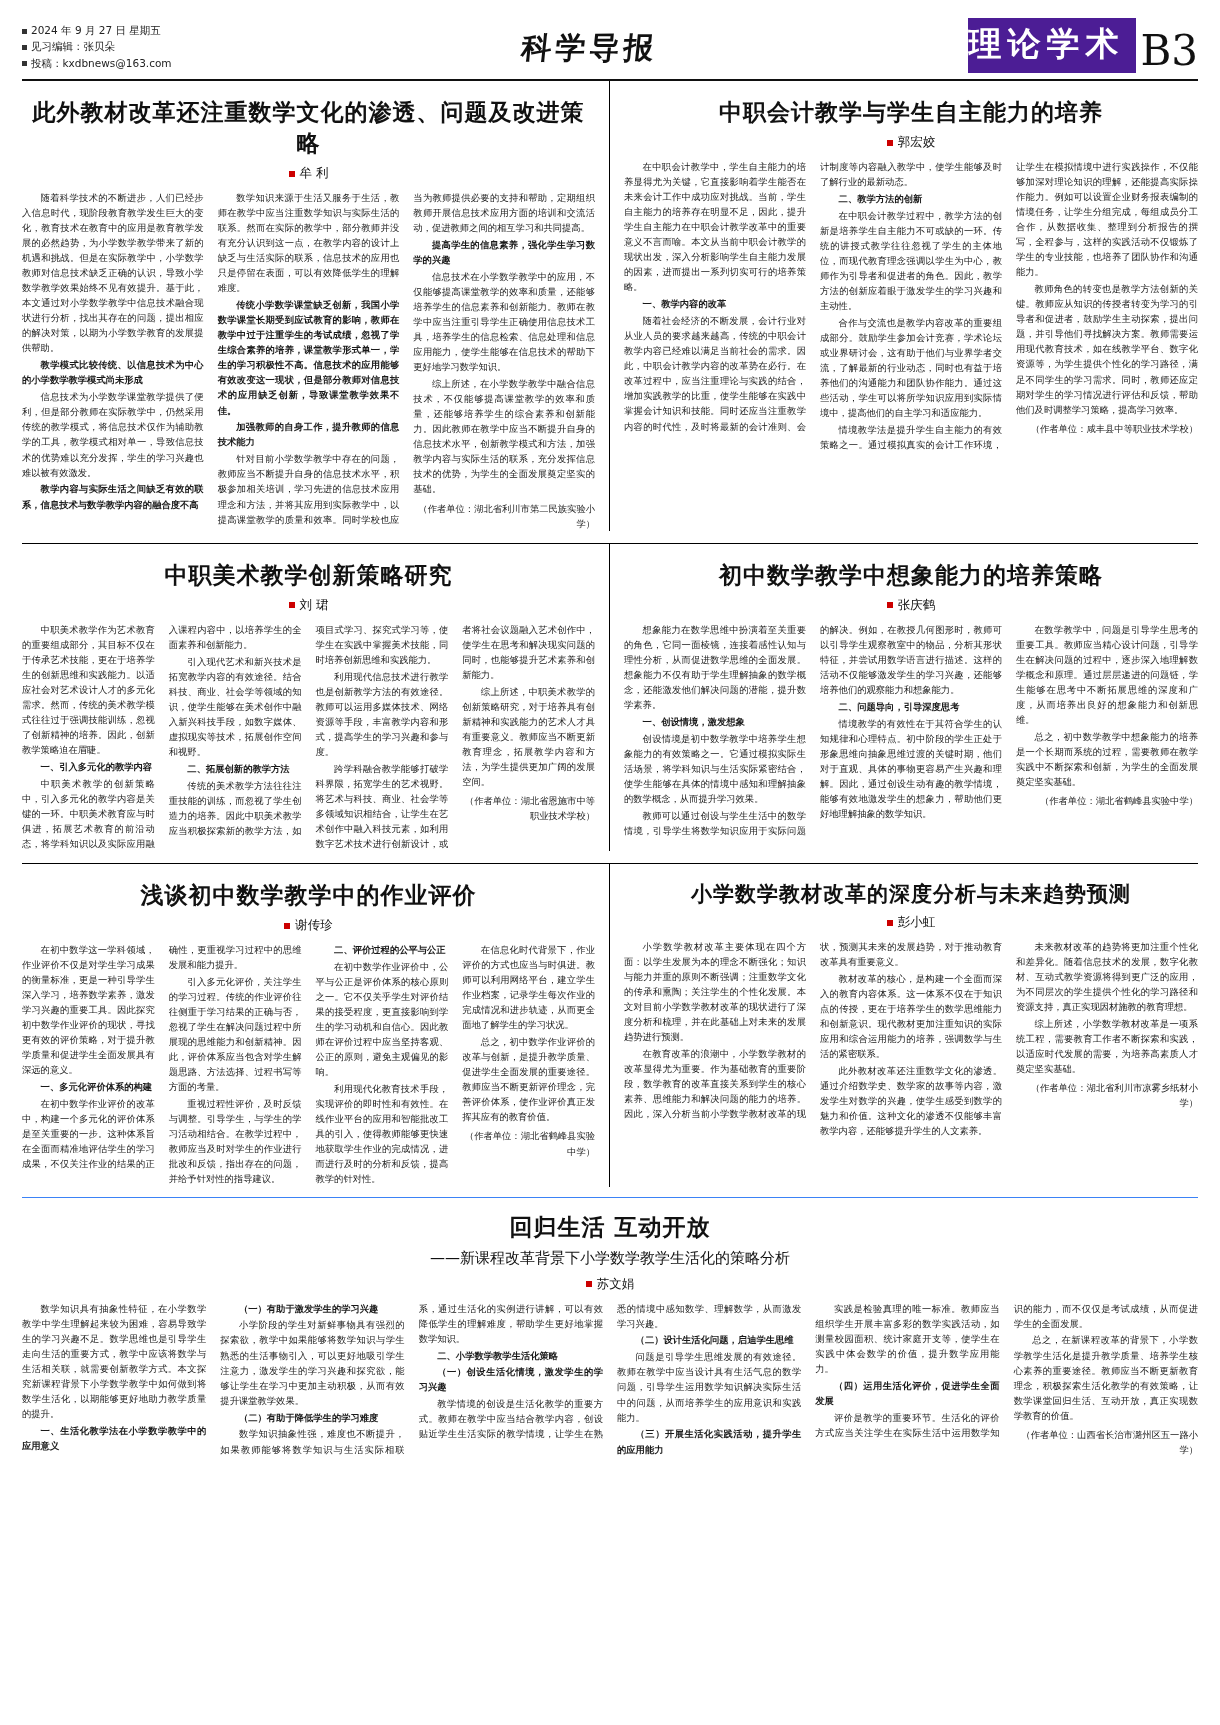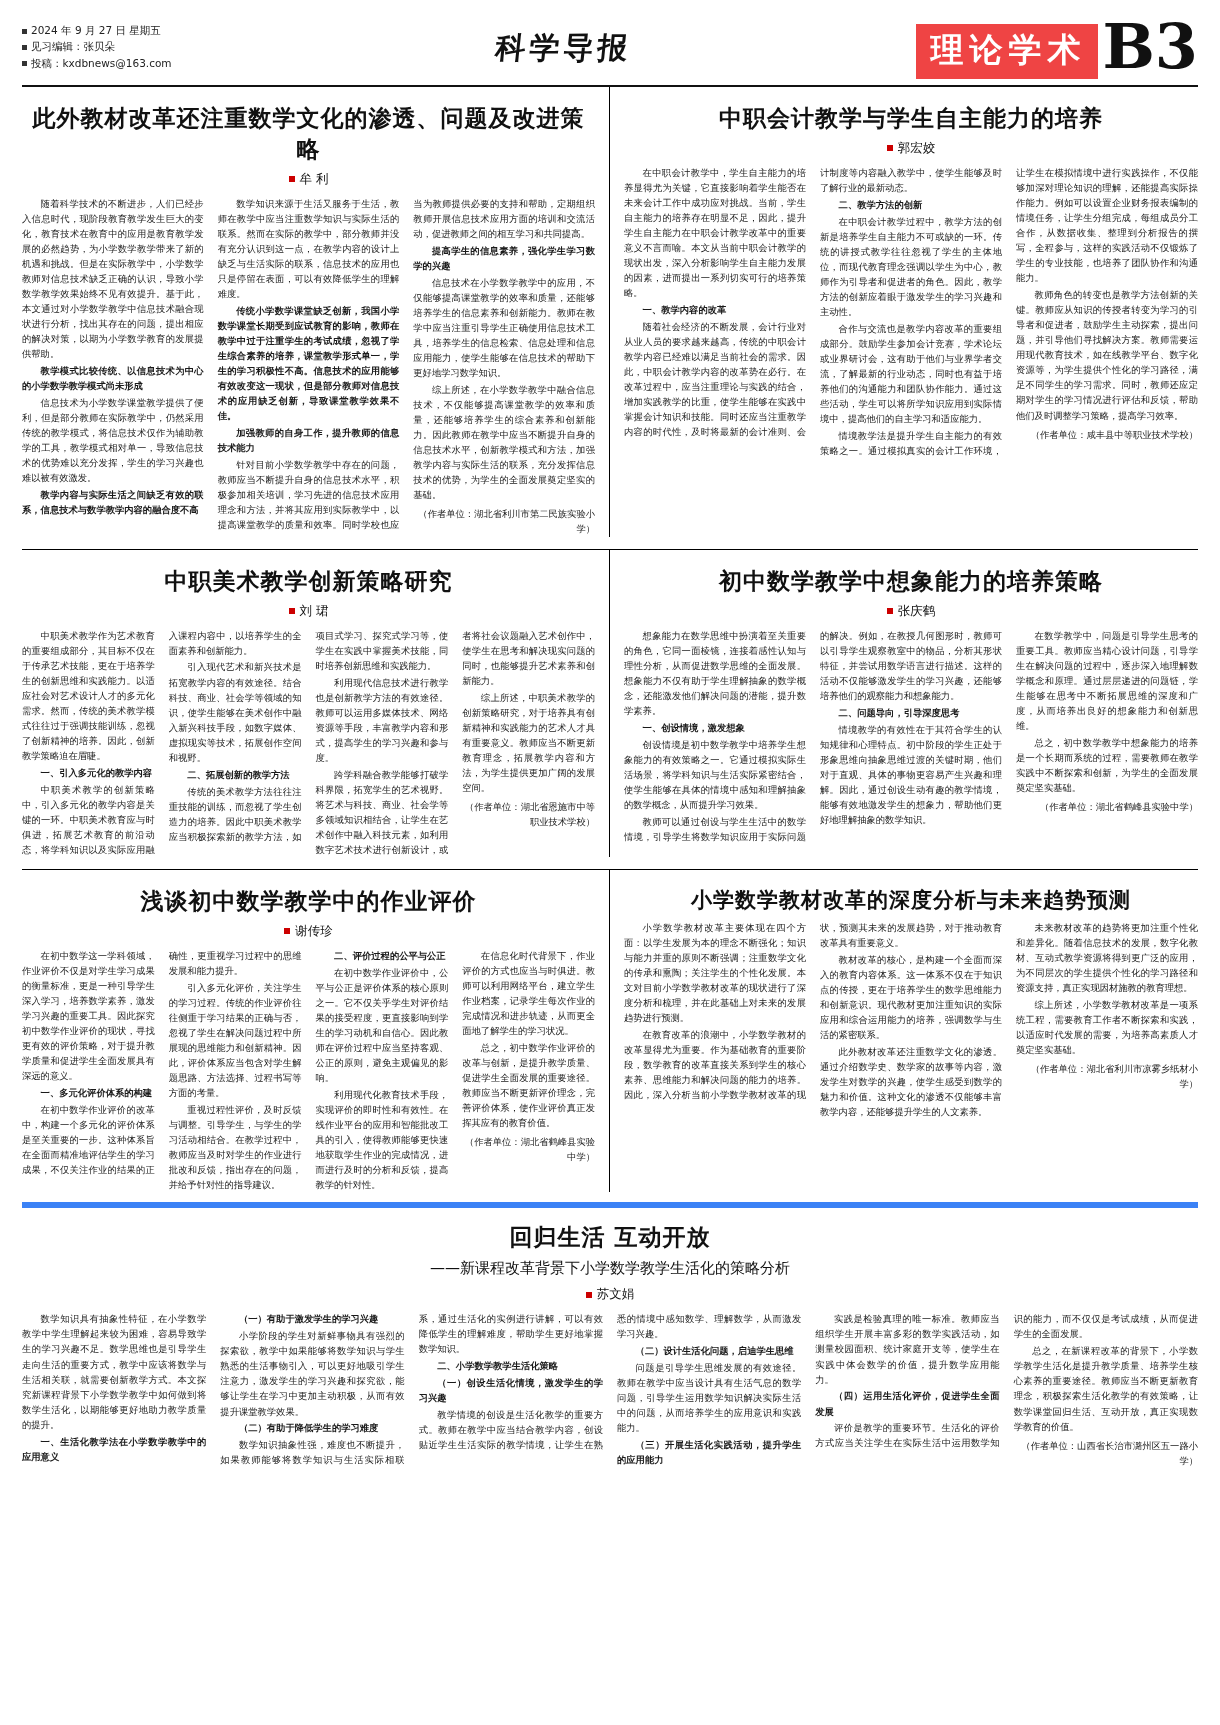--- a/index.html
+++ b/index.html
@@ -13,22 +13,22 @@
   }
   .page { width:1220px; height:1518px; padding:18px 22px 10px 22px; position:relative; }
 
   
   .masthead { display:flex; align-items:flex-start; justify-content:space-between; border-bottom:2px solid #111; padding-bottom:6px; }
   .mast-left { font-size:10.5px; line-height:1.55; color:#222; padding-top:4px; min-width:190px; }
   .mast-left div { white-space:nowrap; }
   .mast-left .sq { display:inline-block; width:5px; height:5px; background:#333; margin-right:4px; vertical-align:middle; }
   .mast-mid { font-family:"DejaVu Serif", serif; font-size:30px; font-weight:bold; letter-spacing:4px; color:#111; padding-top:10px; transform:skewX(-6deg); }
   .mast-right { display:flex; align-items:flex-end; gap:4px; }
-  .mast-badge { background:#ef4444; color:#fff; font-size:33px; font-weight:bold; letter-spacing:6px; padding:4px 12px 6px 14px; font-family:"DejaVu Serif", serif; }
-  .mast-b3 { font-size:62px; font-weight:bold; font-family:"DejaVu Serif", serif; line-height:0.95; padding-bottom:2px; }
+  .mast-badge { background:#4c1d95; color:#fff; font-size:33px; font-weight:bold; letter-spacing:6px; padding:4px 12px 6px 0; font-family:"DejaVu Serif", serif; }
+  .mast-b3 { font-size:42px; font-weight:normal; font-family:"DejaVu Serif", serif; line-height:0.95; padding-bottom:2px; }
 
   
   .cols2 { display:flex; gap:0; }
   .colhalf { width:50%; }
   .colhalf.left { padding-right:14px; border-right:1px solid #000; }
   .colhalf.right { padding-left:14px; }
 
   .arttitle { text-align:center; font-family:"DejaVu Serif", serif; font-weight:bold; font-size:23px; letter-spacing:1px; margin:16px 0 6px; }
   .arttitle.sm { font-size:21px; }
   .author { text-align:center; font-size:12.5px; margin-bottom:8px; }
@@ -37,21 +37,21 @@
 
   .body-cols { column-gap:14px; column-rule:none; font-size:9.3px; line-height:1.62; text-align:justify; color:#1a1a1a; }
   .body-cols p { margin:0 0 0.2em; text-indent:2em; }
   .body-cols p.h { font-weight:bold; text-indent:2em; }
   .body-cols p.sig { text-indent:0; text-align:right; font-weight:normal; margin-top:4px; }
   .c3 { column-count:3; }
   .c4 { column-count:4; }
   .c6 { column-count:6; }
 
   .divider-h { border-top:1px solid #000; margin:12px 0 0; }
-  .bottom-block { margin-top:10px; border-top:6px solid #3b82f6; padding-top:10px; }
+  .bottom-block { margin-top:10px; border-top:1px solid #3b82f6; padding-top:10px; }
 </style>
 </head>
 <body>
 
 <div class="page">
 
   <div class="masthead">
     <div class="mast-left">
       <div><span class="sq"></span><span>2024 年 9 月 27 日 星期五</span></div>
       <div><span class="sq"></span><span>见习编辑：张贝朵</span></div>
@@ -154,20 +154,21 @@
         <p>在初中数学作业评价中，公平与公正是评价体系的核心原则之一。它不仅关乎学生对评价结果的接受程度，更直接影响到学生的学习动机和自信心。因此教师在评价过程中应当坚持客观、公正的原则，避免主观偏见的影响。</p>
         <p>利用现代化教育技术手段，实现评价的即时性和有效性。在线作业平台的应用和智能批改工具的引入，使得教师能够更快速地获取学生作业的完成情况，进而进行及时的分析和反馈，提高教学的针对性。</p>
         <p>在信息化时代背景下，作业评价的方式也应当与时俱进。教师可以利用网络平台，建立学生作业档案，记录学生每次作业的完成情况和进步轨迹，从而更全面地了解学生的学习状况。</p>
         <p>总之，初中数学作业评价的改革与创新，是提升教学质量、促进学生全面发展的重要途径。教师应当不断更新评价理念，完善评价体系，使作业评价真正发挥其应有的教育价值。</p>
         <p class="sig">（作者单位：湖北省鹤峰县实验中学）</p>
       </div>
     </div>
 
     <div class="colhalf right">
       <div class="arttitle sm">小学数学教材改革的深度分析与未来趋势预测</div>
+      <div class="author"><span class="sq"></span><span>彭小虹</span></div>
       <div class="body-cols c3">
         <p>小学数学教材改革主要体现在四个方面：以学生发展为本的理念不断强化；知识与能力并重的原则不断强调；注重数学文化的传承和熏陶；关注学生的个性化发展。本文对目前小学数学教材改革的现状进行了深度分析和梳理，并在此基础上对未来的发展趋势进行预测。</p>
         <p>在教育改革的浪潮中，小学数学教材的改革显得尤为重要。作为基础教育的重要阶段，数学教育的改革直接关系到学生的核心素养、思维能力和解决问题的能力的培养。因此，深入分析当前小学数学教材改革的现状，预测其未来的发展趋势，对于推动教育改革具有重要意义。</p>
         <p>教材改革的核心，是构建一个全面而深入的教育内容体系。这一体系不仅在于知识点的传授，更在于培养学生的数学思维能力和创新意识。现代教材更加注重知识的实际应用和综合运用能力的培养，强调数学与生活的紧密联系。</p>
         <p>此外教材改革还注重数学文化的渗透。通过介绍数学史、数学家的故事等内容，激发学生对数学的兴趣，使学生感受到数学的魅力和价值。这种文化的渗透不仅能够丰富教学内容，还能够提升学生的人文素养。</p>
         <p>未来教材改革的趋势将更加注重个性化和差异化。随着信息技术的发展，数字化教材、互动式教学资源将得到更广泛的应用，为不同层次的学生提供个性化的学习路径和资源支持，真正实现因材施教的教育理想。</p>
         <p>综上所述，小学数学教材改革是一项系统工程，需要教育工作者不断探索和实践，以适应时代发展的需要，为培养高素质人才奠定坚实基础。</p>
         <p class="sig">（作者单位：湖北省利川市凉雾乡纸材小学）</p>
       </div>
     </div>

